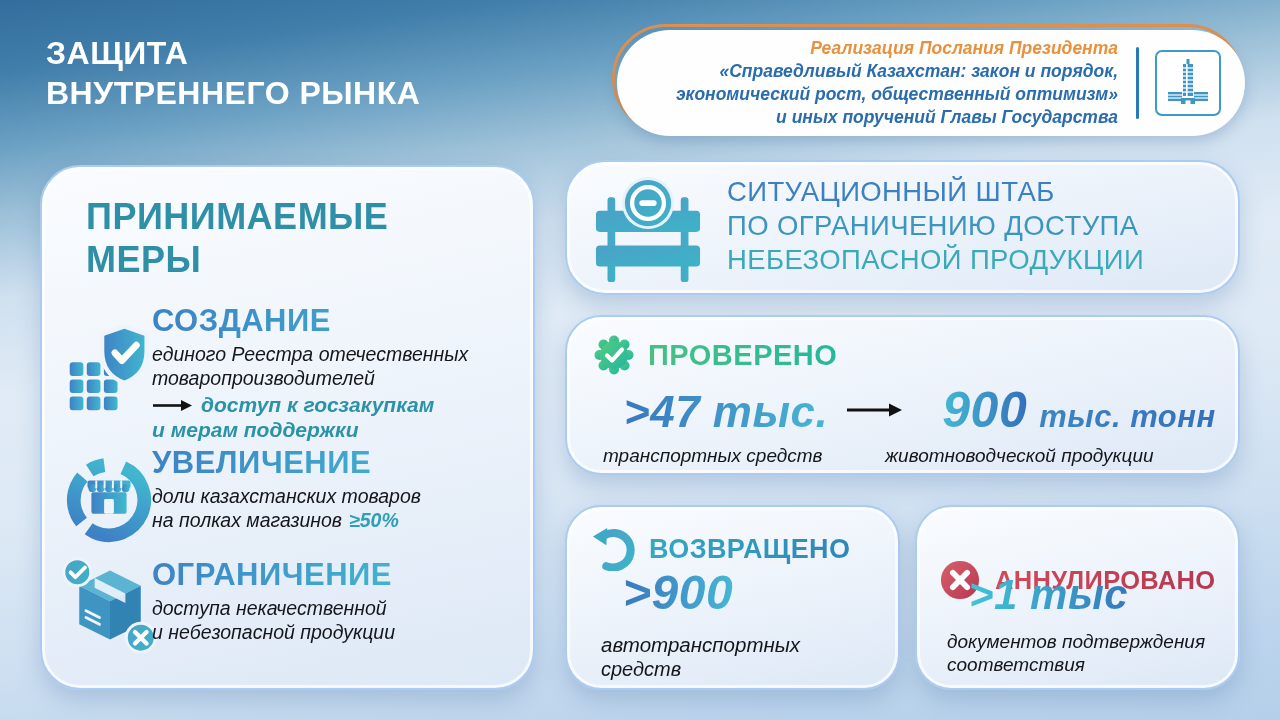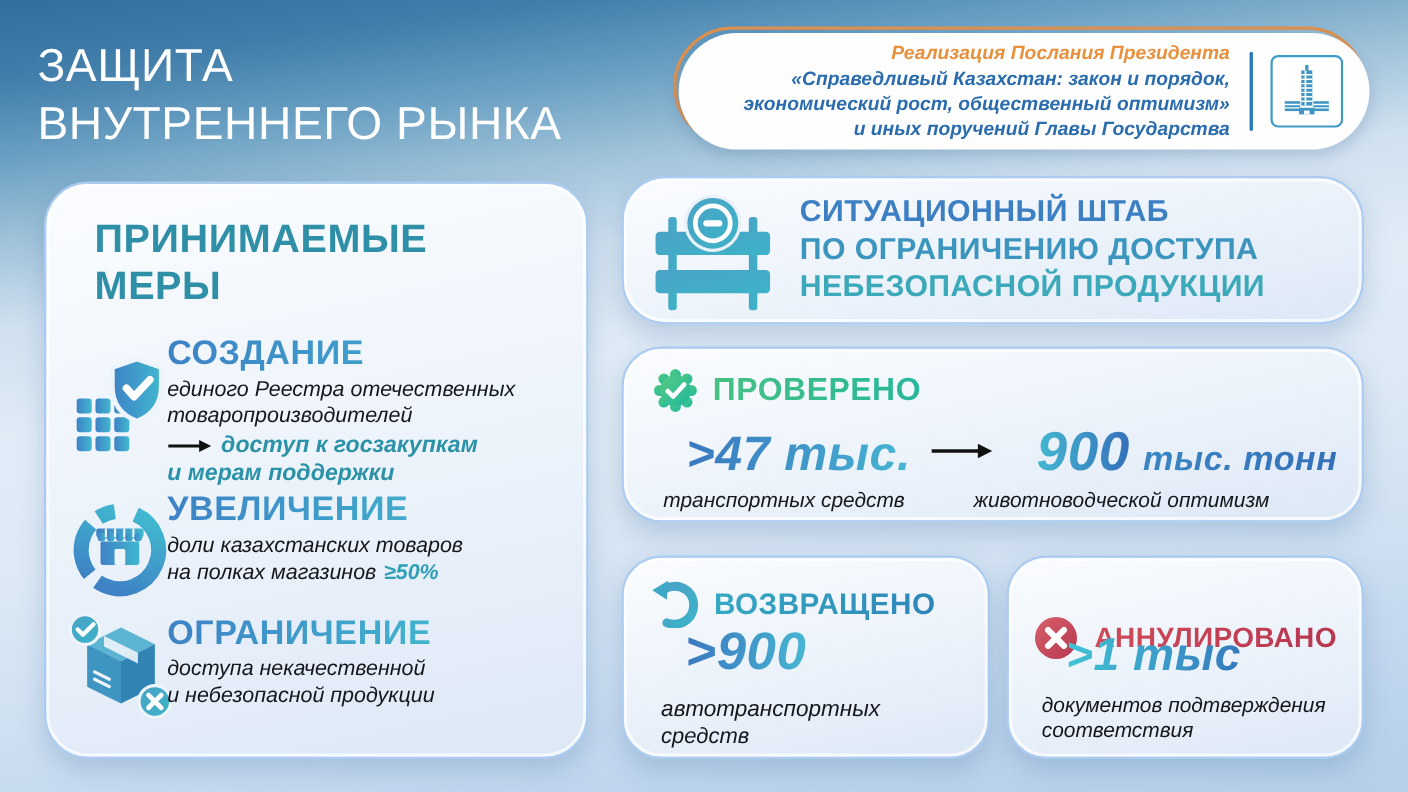--- a/index.html
+++ b/index.html
@@ -13,22 +13,22 @@
   }
   
   .card{
     position:absolute;border-radius:40px;
     background:linear-gradient(168deg,#fafcff 0%,#eef4fb 45%,#dde8f6 100%);
     border:2px solid #abcbf0;
     box-shadow:0 10px 22px rgba(70,110,165,.25), inset 0 0 0 3px rgba(255,255,255,.7);
     box-sizing:border-box;
   }
   
-  .main-title{position:absolute;left:34px;top:34px;color:#fff;font-weight:400;
-    font-size:42px;line-height:1.24;letter-spacing:.5px;}
+  .main-title{position:absolute;left:46px;top:34px;color:#fff;font-weight:700;
+    font-size:32px;line-height:1.24;letter-spacing:.5px;}
   
   .pill-outline{position:absolute;left:612px;top:24px;width:630px;height:108px;
     border:3px solid #dd9150;border-radius:56px;box-sizing:border-box;}
   .header-pill{position:absolute;left:617px;top:30px;width:628px;height:106px;
     background:#fefefe;border-radius:53px;display:flex;align-items:center;
     box-shadow:0 6px 14px rgba(60,100,150,.25);}
   .pill-text{flex:1;text-align:right;font-style:italic;font-weight:700;
     font-size:17.5px;line-height:1.32;padding-left:46px;}
   .pill-orange{color:#e8913d;}
   .pill-blue{color:#2a6cad;}
@@ -44,21 +44,21 @@
   .m-title{font-size:31px;font-weight:800;letter-spacing:.5px;
     background-image:linear-gradient(90deg,#3d82c6,#41b4cd);
     -webkit-background-clip:text;background-clip:text;color:transparent;}
   .m-body{font-size:19.5px;font-style:italic;color:#14161a;line-height:1.21;margin-top:4px;}
   .arrow-row{display:flex;align-items:center;gap:9px;margin-top:3px;}
   .teal-strong{font-size:21px;font-weight:800;font-style:italic;color:#2b92a8;line-height:1.18;}
   .hl{color:#2e9fb5;font-weight:800;margin-left:7px;}
   
   .hq-banner{left:565px;top:160px;width:675px;height:135px;}
   .hq-icon{position:absolute;left:28px;top:12px;}
-  .hq-text{position:absolute;left:160px;top:13px;font-size:27.5px;font-weight:700;
+  .hq-text{position:absolute;left:160px;top:13px;font-size:27.5px;font-weight:400;
     letter-spacing:.4px;line-height:1.24;}
   .hq-l1{color:#3d7fc3;}.hq-l2{color:#3c95bf;}.hq-l3{color:#3ba9ba;}
   
   .checked-card{left:565px;top:315px;width:675px;height:160px;border-radius:36px;padding-left:28px;}
   .stat-head{position:absolute;display:flex;align-items:center;gap:14px;}
   .checked-head{left:27px;top:18px;}
   .stat-label-green{font-size:29px;font-weight:800;letter-spacing:.5px;
     background-image:linear-gradient(90deg,#46c183,#27b79b);
     -webkit-background-clip:text;background-clip:text;color:transparent;}
   .big-row{position:absolute;left:33px;top:64px;display:flex;align-items:baseline;}
@@ -293,21 +293,21 @@
     <div class="big-row">
       <span class="num num-47">&gt;47 тыс.</span>
       <svg class="big-arrow" width="56" height="16" viewBox="0 0 56 16">
         <line x1="1" y1="8" x2="45" y2="8" stroke="#111" stroke-width="3"></line>
         <polygon points="56,8 43,1.5 43,14.5" fill="#111"></polygon>
       </svg>
       <span class="num num-600">900</span>
       <span class="num num-unit">тыс. тонн</span>
     </div>
     <div class="caption" style="left:36px;top:128px;">транспортных средств</div>
-    <div class="caption" style="left:318px;top:128px;">животноводческой оптимизм</div>
+    <div class="caption" style="left:318px;top:128px;">животноводческой продукции</div>
   </section>
 
   <section class="card returned-card">
     <div class="stat-head returned-head">
       <svg width="44" height="44" viewBox="0 0 46 46">
         <path d="M13 9 C 30 1 44 13 41 28 C 39 39 27 45 16 41" fill="none" stroke="url(#gTealV)" stroke-width="8.5" stroke-linecap="round"></path>
         <polygon points="2,10 17,1 16,19" fill="#3ca9c6"></polygon>
       </svg>
       <span class="stat-label-teal">ВОЗВРАЩЕНО</span>
     </div>

